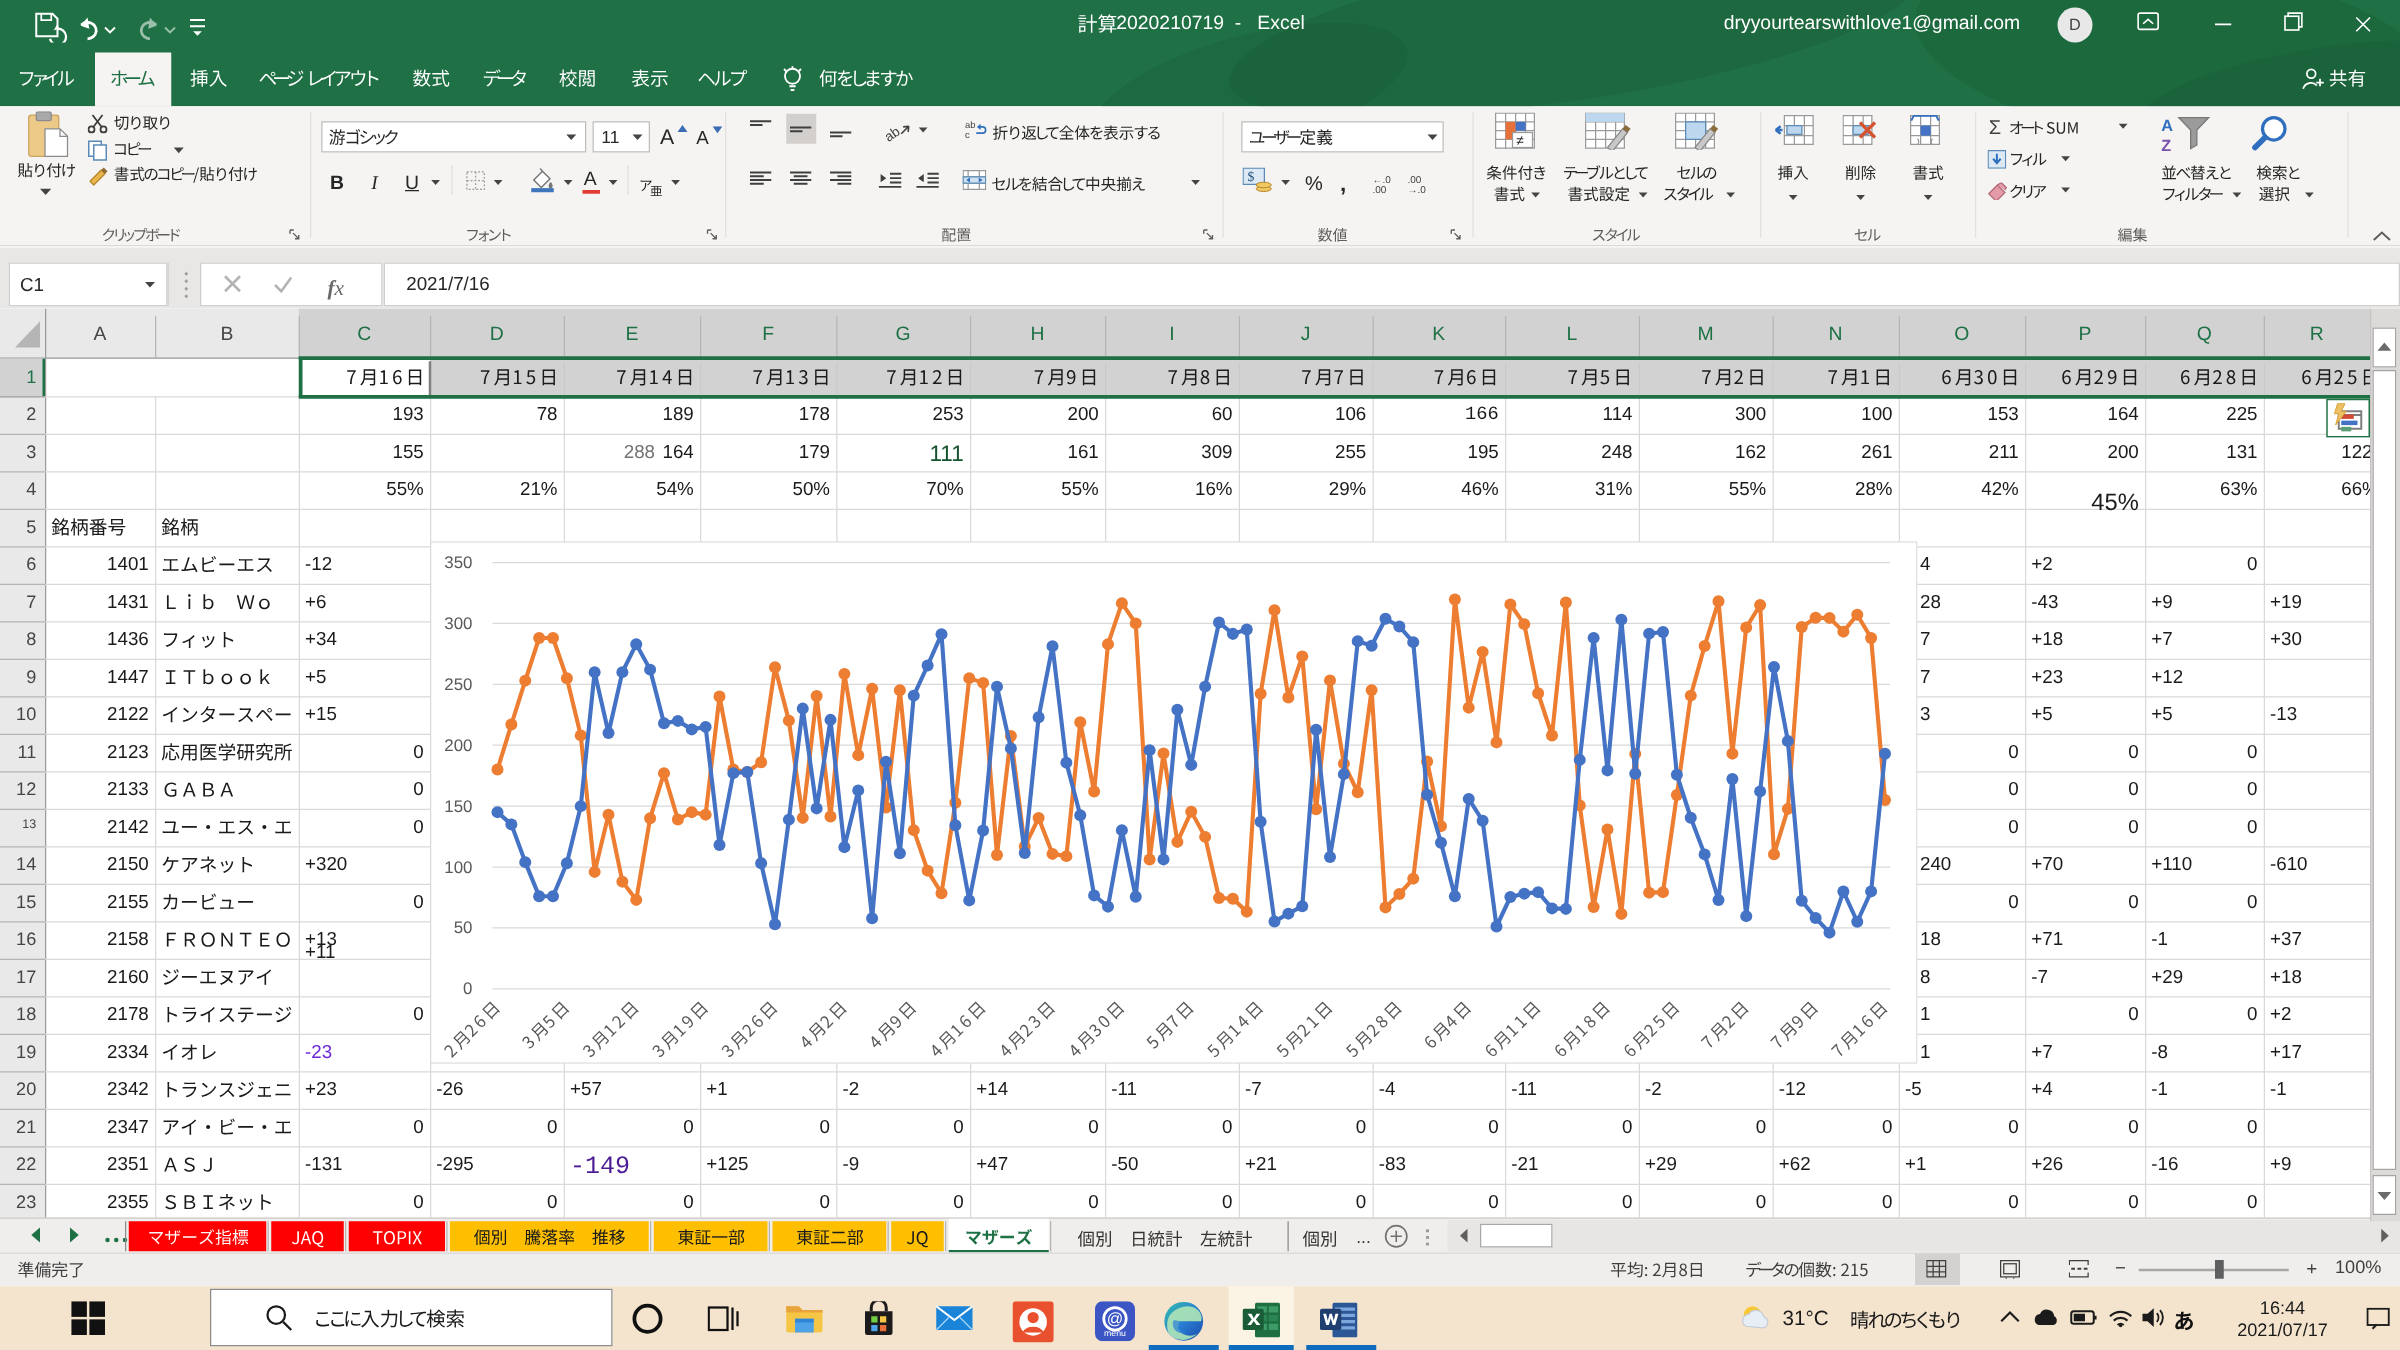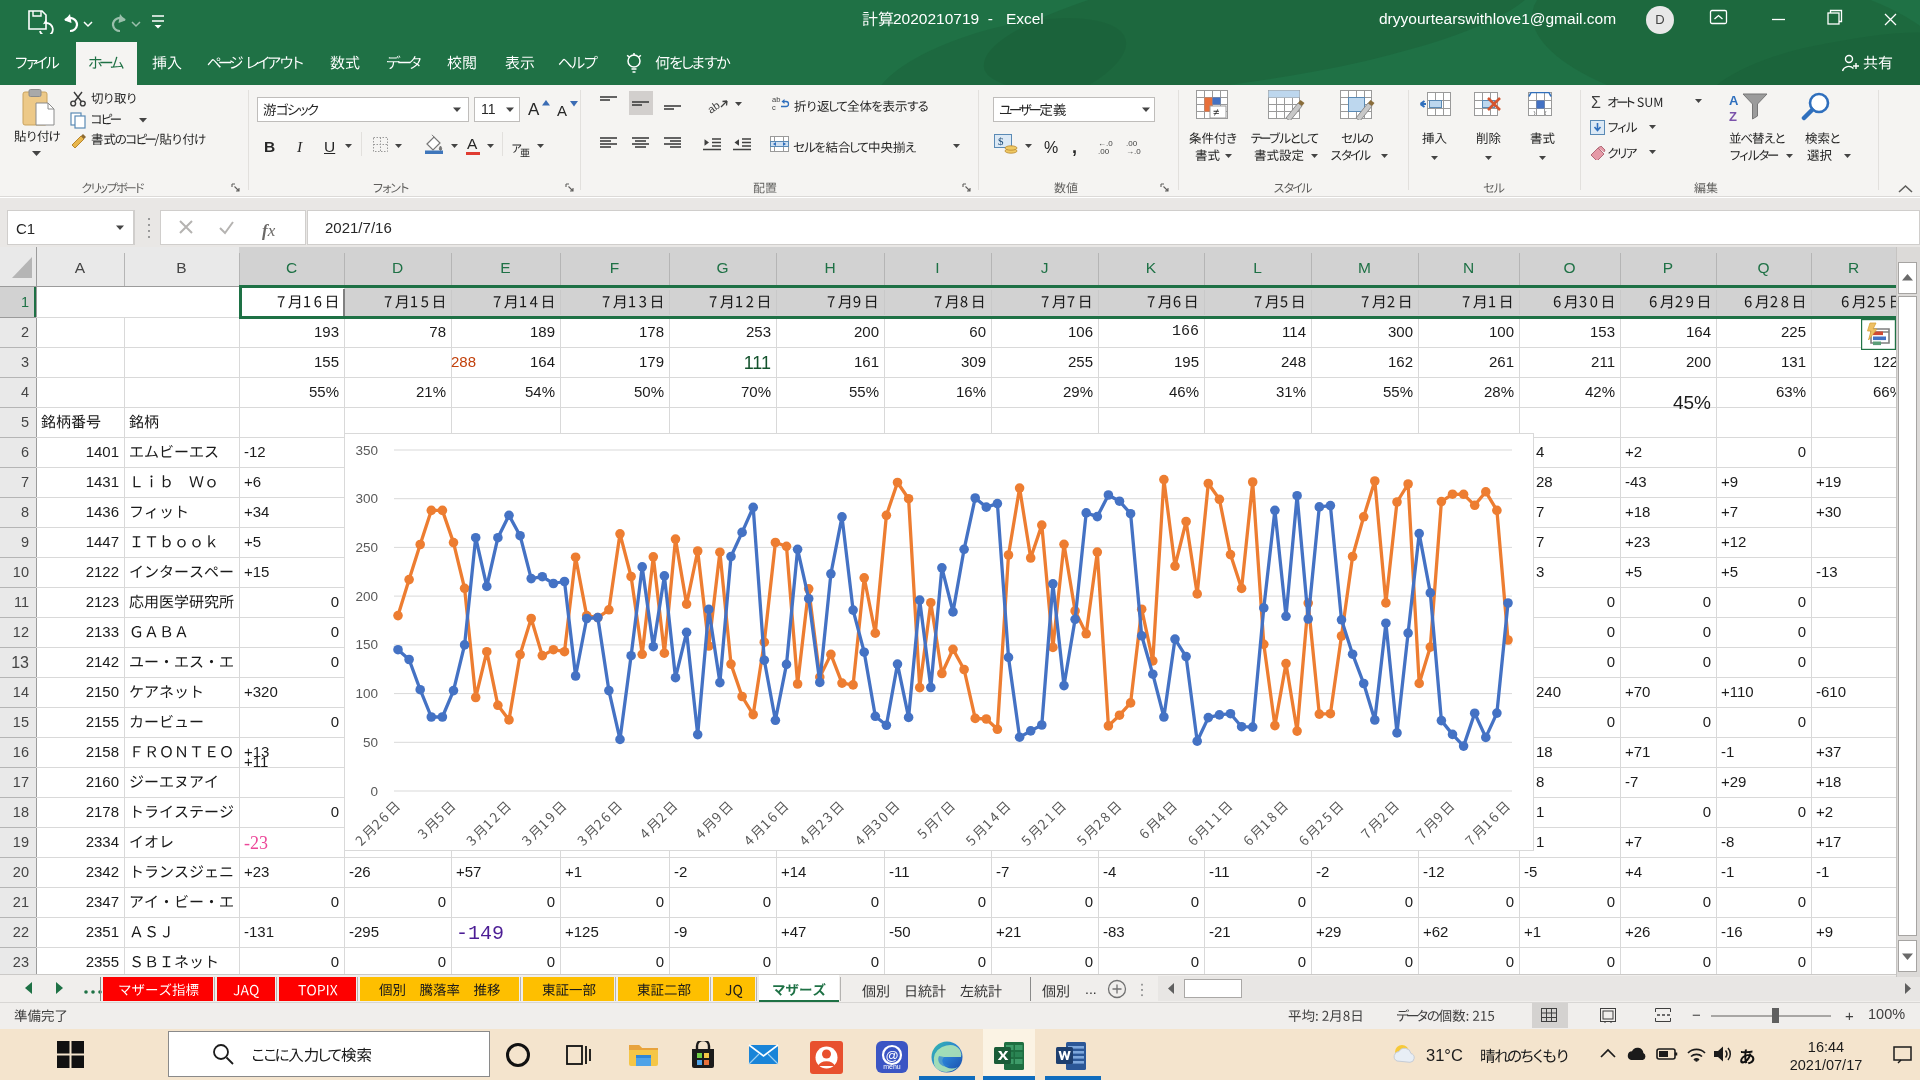--- a/index.html
+++ b/index.html
@@ -990,21 +990,21 @@
 <div style="position:absolute;right:1891px;top:504.9px;font-family:'Liberation Sans',sans-serif;font-size:14.5px;color:#454545;font-weight:normal;line-height:1;white-space:pre">8</div>
 <div style="position:absolute;left:0px;top:526.5px;width:36px;height:1px;background:#b5b5b5"></div>
 <div style="position:absolute;right:1891px;top:535.0px;font-family:'Liberation Sans',sans-serif;font-size:14.5px;color:#454545;font-weight:normal;line-height:1;white-space:pre">9</div>
 <div style="position:absolute;left:0px;top:556.5px;width:36px;height:1px;background:#b5b5b5"></div>
 <div style="position:absolute;right:1891px;top:565.0px;font-family:'Liberation Sans',sans-serif;font-size:14.5px;color:#454545;font-weight:normal;line-height:1;white-space:pre">10</div>
 <div style="position:absolute;left:0px;top:586.5px;width:36px;height:1px;background:#b5b5b5"></div>
 <div style="position:absolute;right:1891px;top:595.0px;font-family:'Liberation Sans',sans-serif;font-size:14.5px;color:#454545;font-weight:normal;line-height:1;white-space:pre">11</div>
 <div style="position:absolute;left:0px;top:616.5px;width:36px;height:1px;background:#b5b5b5"></div>
 <div style="position:absolute;right:1891px;top:625.0px;font-family:'Liberation Sans',sans-serif;font-size:14.5px;color:#454545;font-weight:normal;line-height:1;white-space:pre">12</div>
 <div style="position:absolute;left:0px;top:646.5px;width:36px;height:1px;background:#b5b5b5"></div>
-<div style="position:absolute;right:1891px;top:655.0px;font-family:'Liberation Sans',sans-serif;font-size:16px;color:#454545;font-weight:normal;line-height:1;white-space:pre">13</div>
+<div style="position:absolute;right:1891px;top:655.0px;font-family:'Liberation Sans',sans-serif;font-size:10px;color:#454545;font-weight:normal;line-height:1;white-space:pre">13</div>
 <div style="position:absolute;left:0px;top:676.5px;width:36px;height:1px;background:#b5b5b5"></div>
 <div style="position:absolute;right:1891px;top:685.0px;font-family:'Liberation Sans',sans-serif;font-size:14.5px;color:#454545;font-weight:normal;line-height:1;white-space:pre">14</div>
 <div style="position:absolute;left:0px;top:706.5px;width:36px;height:1px;background:#b5b5b5"></div>
 <div style="position:absolute;right:1891px;top:715.0px;font-family:'Liberation Sans',sans-serif;font-size:14.5px;color:#454545;font-weight:normal;line-height:1;white-space:pre">15</div>
 <div style="position:absolute;left:0px;top:736.5px;width:36px;height:1px;background:#b5b5b5"></div>
 <div style="position:absolute;right:1891px;top:745.0px;font-family:'Liberation Sans',sans-serif;font-size:14.5px;color:#454545;font-weight:normal;line-height:1;white-space:pre">16</div>
 <div style="position:absolute;left:0px;top:766.5px;width:36px;height:1px;background:#b5b5b5"></div>
 <div style="position:absolute;right:1891px;top:775.0px;font-family:'Liberation Sans',sans-serif;font-size:14.5px;color:#454545;font-weight:normal;line-height:1;white-space:pre">17</div>
 <div style="position:absolute;left:0px;top:796.5px;width:36px;height:1px;background:#b5b5b5"></div>
 <div style="position:absolute;right:1891px;top:805.0px;font-family:'Liberation Sans',sans-serif;font-size:14.5px;color:#454545;font-weight:normal;line-height:1;white-space:pre">18</div>
@@ -1229,21 +1229,21 @@
 <div style="position:absolute;right:934px;top:324.0px;font-family:'Liberation Sans',sans-serif;font-size:15px;color:#1b1b1b;font-weight:normal;line-height:1;white-space:pre">60</div>
 <div style="position:absolute;right:827px;top:324.0px;font-family:'Liberation Sans',sans-serif;font-size:15px;color:#1b1b1b;font-weight:normal;line-height:1;white-space:pre">106</div>
 <div style="position:absolute;right:721px;top:324.0px;font-family:Liberation Mono, monospace;font-size:15px;color:#1b1b1b;font-weight:normal;line-height:1;white-space:pre">166</div>
 <div style="position:absolute;right:614px;top:324.0px;font-family:'Liberation Sans',sans-serif;font-size:15px;color:#1b1b1b;font-weight:normal;line-height:1;white-space:pre">114</div>
 <div style="position:absolute;right:507px;top:324.0px;font-family:'Liberation Sans',sans-serif;font-size:15px;color:#1b1b1b;font-weight:normal;line-height:1;white-space:pre">300</div>
 <div style="position:absolute;right:406px;top:324.0px;font-family:'Liberation Sans',sans-serif;font-size:15px;color:#1b1b1b;font-weight:normal;line-height:1;white-space:pre">100</div>
 <div style="position:absolute;right:305px;top:324.0px;font-family:'Liberation Sans',sans-serif;font-size:15px;color:#1b1b1b;font-weight:normal;line-height:1;white-space:pre">153</div>
 <div style="position:absolute;right:209px;top:324.0px;font-family:'Liberation Sans',sans-serif;font-size:15px;color:#1b1b1b;font-weight:normal;line-height:1;white-space:pre">164</div>
 <div style="position:absolute;right:114px;top:324.0px;font-family:'Liberation Sans',sans-serif;font-size:15px;color:#1b1b1b;font-weight:normal;line-height:1;white-space:pre">225</div>
 <div style="position:absolute;right:1581px;top:354.0px;font-family:'Liberation Sans',sans-serif;font-size:15px;color:#1b1b1b;font-weight:normal;line-height:1;white-space:pre">155</div>
-<div style="position:absolute;right:1444px;top:354.0px;font-family:'Liberation Sans',sans-serif;font-size:15px;color:#c2410c;font-weight:normal;line-height:1;white-space:pre">288</div>
+<div style="position:absolute;right:1396px;top:354.0px;font-family:'Liberation Sans',sans-serif;font-size:15px;color:#737373;font-weight:normal;line-height:1;white-space:pre">288</div>
 <div style="position:absolute;right:1365px;top:354.0px;font-family:'Liberation Sans',sans-serif;font-size:15px;color:#1b1b1b;font-weight:normal;line-height:1;white-space:pre">164</div>
 <div style="position:absolute;right:1256px;top:354.0px;font-family:'Liberation Sans',sans-serif;font-size:15px;color:#1b1b1b;font-weight:normal;line-height:1;white-space:pre">179</div>
 <div style="position:absolute;right:1149px;top:354.0px;font-family:'Liberation Sans',sans-serif;font-size:18px;color:#14532d;font-weight:normal;line-height:1;white-space:pre">111</div>
 <div style="position:absolute;right:1041px;top:354.0px;font-family:'Liberation Sans',sans-serif;font-size:15px;color:#1b1b1b;font-weight:normal;line-height:1;white-space:pre">161</div>
 <div style="position:absolute;right:934px;top:354.0px;font-family:'Liberation Sans',sans-serif;font-size:15px;color:#1b1b1b;font-weight:normal;line-height:1;white-space:pre">309</div>
 <div style="position:absolute;right:827px;top:354.0px;font-family:'Liberation Sans',sans-serif;font-size:15px;color:#1b1b1b;font-weight:normal;line-height:1;white-space:pre">255</div>
 <div style="position:absolute;right:721px;top:354.0px;font-family:'Liberation Sans',sans-serif;font-size:15px;color:#1b1b1b;font-weight:normal;line-height:1;white-space:pre">195</div>
 <div style="position:absolute;right:614px;top:354.0px;font-family:'Liberation Sans',sans-serif;font-size:15px;color:#1b1b1b;font-weight:normal;line-height:1;white-space:pre">248</div>
 <div style="position:absolute;right:507px;top:354.0px;font-family:'Liberation Sans',sans-serif;font-size:15px;color:#1b1b1b;font-weight:normal;line-height:1;white-space:pre">162</div>
 <div style="position:absolute;right:406px;top:354.0px;font-family:'Liberation Sans',sans-serif;font-size:15px;color:#1b1b1b;font-weight:normal;line-height:1;white-space:pre">261</div>
@@ -1467,21 +1467,21 @@
 <div style="position:absolute;right:1801px;top:834.0px;font-family:'Liberation Sans',sans-serif;font-size:15px;color:#1b1b1b;font-weight:normal;line-height:1;white-space:pre">2334</div>
 <div style="position:absolute;left:124px;top:827px;width:114px;height:30px;overflow:hidden">
     <svg style="position:absolute;left:5.0px;top:5.8px;overflow:visible" width="45.0" height="18.4">
       <g fill="#1b1b1b" transform="translate(0,14.25) scale(0.01500,-0.01500)">
         <use href="#g4" x="0"></use>
         <use href="#g88" x="1000"></use>
         <use href="#g14" x="2000"></use>
       </g>
     </svg>
   </div>
-<div style="position:absolute;left:244px;top:834.0px;font-family:Liberation Serif, serif;font-size:18px;color:#ec4899;font-weight:normal;line-height:1;white-space:pre">-23</div>
+<div style="position:absolute;left:244px;top:834.0px;font-family:Liberation Sans, sans-serif;font-size:15px;color:#6d28d9;font-weight:normal;line-height:1;white-space:pre">-23</div>
 <div style="position:absolute;right:1801px;top:864.0px;font-family:'Liberation Sans',sans-serif;font-size:15px;color:#1b1b1b;font-weight:normal;line-height:1;white-space:pre">2342</div>
 <div style="position:absolute;left:124px;top:857px;width:114px;height:30px;overflow:hidden">
     <svg style="position:absolute;left:5.0px;top:5.8px;overflow:visible" width="105.0" height="18.4">
       <g fill="#1b1b1b" transform="translate(0,14.25) scale(0.01500,-0.01500)">
         <use href="#g17" x="0"></use>
         <use href="#g150" x="1000"></use>
         <use href="#g57" x="2000"></use>
         <use href="#g85" x="3000"></use>
         <use href="#g12" x="4000"></use>
         <use href="#g151" x="5000"></use>

